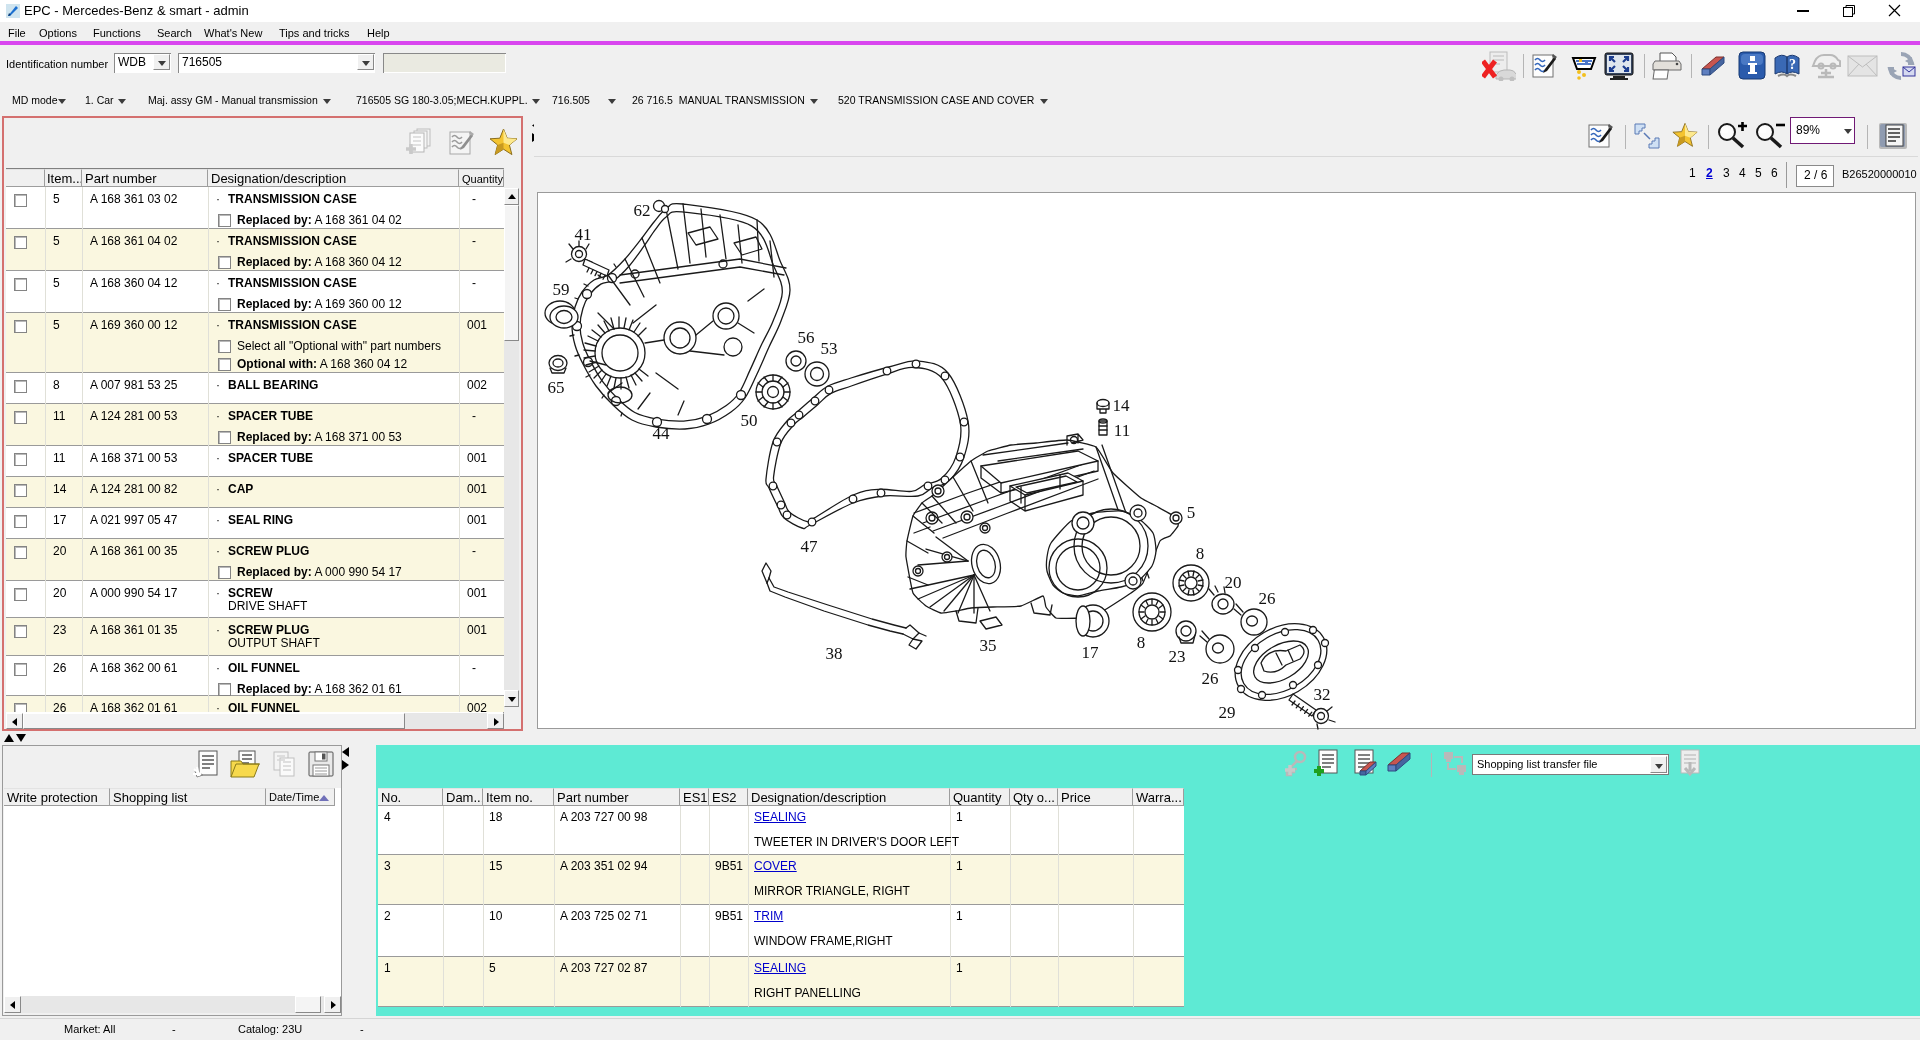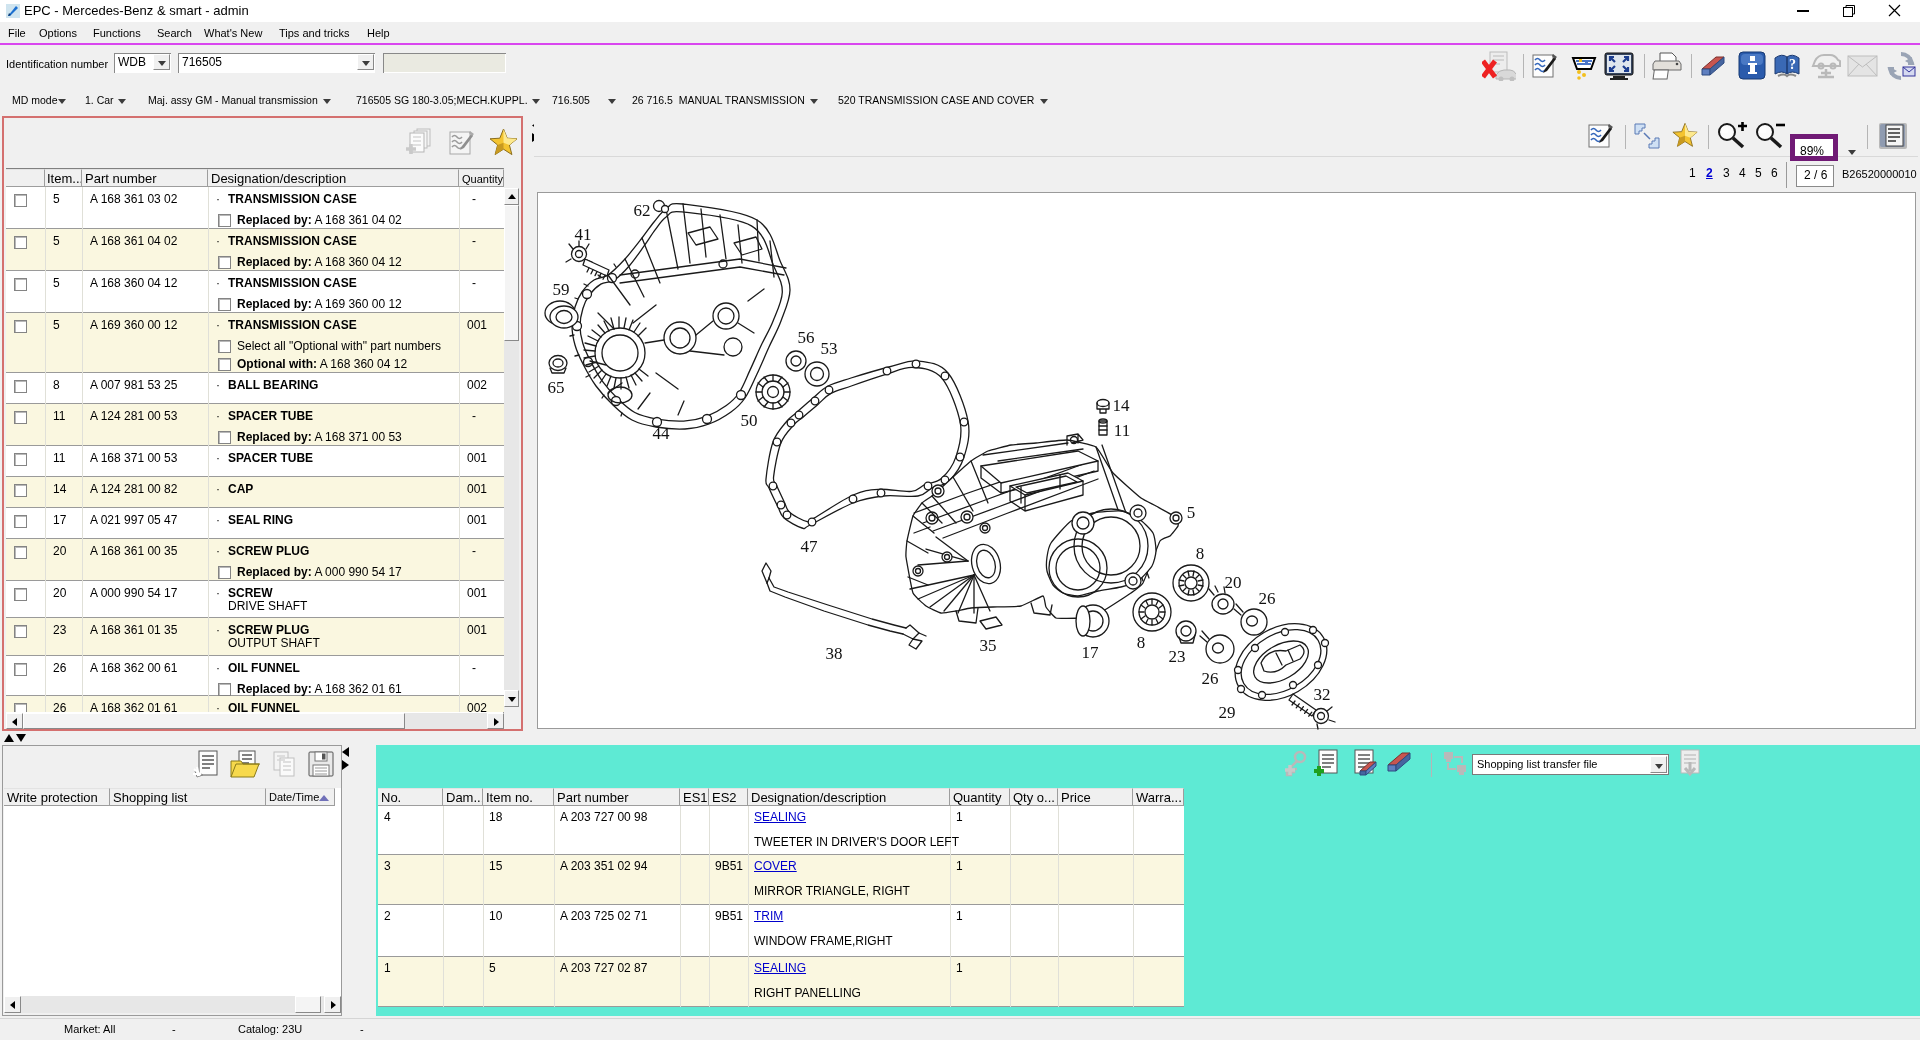--- a/index.html
+++ b/index.html
@@ -26,21 +26,21 @@
     </svg>
   <svg class="abs" style="left:1843px;top:5px" width="12" height="12" viewBox="0 0 12 12">
       <rect x="0.5" y="2.5" width="9" height="9" fill="none" stroke="#000"></rect>
       <path d="M3 2.5 V0.5 H11.5 V9 H9.5" fill="none" stroke="#000"></path>
     </svg>
   <svg class="abs" style="left:1888px;top:4px" width="13" height="13" viewBox="0 0 13 13">
       <path d="M1 1 L12 12 M12 1 L1 12" stroke="#000" stroke-width="1.2"></path>
     </svg>
 </div>
 
-<div class="abs" style="left:0;top:22px;width:1920px;height:23px;background:#f0f0f0;border-bottom:2px solid #d946ef">
+<div class="abs" style="left:0;top:22px;width:1920px;height:23px;background:#f0f0f0;border-bottom:4px solid #d946ef">
   <span class="abs" style="left:8px;top:5px;font-size:11px">File</span>
   <span class="abs" style="left:39px;top:5px;font-size:11px">Options</span>
   <span class="abs" style="left:93px;top:5px;font-size:11px">Functions</span>
   <span class="abs" style="left:157px;top:5px;font-size:11px">Search</span>
   <span class="abs" style="left:204px;top:5px;font-size:11px">What's New</span>
   <span class="abs" style="left:279px;top:5px;font-size:11px">Tips and tricks</span>
   <span class="abs" style="left:367px;top:5px;font-size:11px">Help</span>
 </div>
 
 <div class="abs" style="left:0;top:46px;width:1920px;height:42px;background:#f0f0f0">
@@ -442,21 +442,21 @@
     <circle cx="9" cy="9" r="3.5" fill="#fff" stroke="none"></circle>
     <path d="M17 17 L27 26" stroke="#1a1a1a" stroke-width="3.5"></path>
     <path d="M22 5 h9 M26.5 1 v9" stroke="#000" stroke-width="2.6"></path>
   </svg>
   <svg class="abs" style="left:1220px;top:5px" width="31" height="30" viewBox="0 0 31 30">
     <circle cx="11" cy="11" r="8" fill="#fcfcfc" stroke="#1a1a1a" stroke-width="2"></circle>
     <circle cx="9" cy="9" r="3.5" fill="#fff" stroke="none"></circle>
     <path d="M17 17 L27 26" stroke="#1a1a1a" stroke-width="3.5"></path>
     <path d="M22 4 h9" stroke="#000" stroke-width="2.6"></path>
   </svg>
-  <div class="abs" style="left:1256px;top:18px;width:48px;height:27px;background:#fff;border:5px solid #701a75">
+  <div class="abs" style="left:1256px;top:1px;width:65px;height:27px;background:#fff;border:1px solid #701a75">
     <span class="abs" style="left:5px;top:5px">89%</span>
     <div class="dd" style="left:53px;top:11px"></div>
   </div>
   <div class="abs" style="left:1333px;top:9px;width:1px;height:24px;background:#b5b5b5"></div>
   <svg class="abs" style="left:1344px;top:6px" width="30" height="28" viewBox="0 0 30 28">
     <rect x="1" y="1" width="28" height="26" rx="2" fill="#b9b9b9"></rect>
     <rect x="2" y="2" width="25" height="23" rx="2" fill="#8f9bb0"></rect>
     <rect x="8" y="3" width="17" height="21" fill="#f6f6f6" stroke="#444"></rect>
     <path d="M10 7 h12 M10 11 h12 M10 15 h12 M10 19 h8" stroke="#333" stroke-width="1.6"></path>
   </svg>

